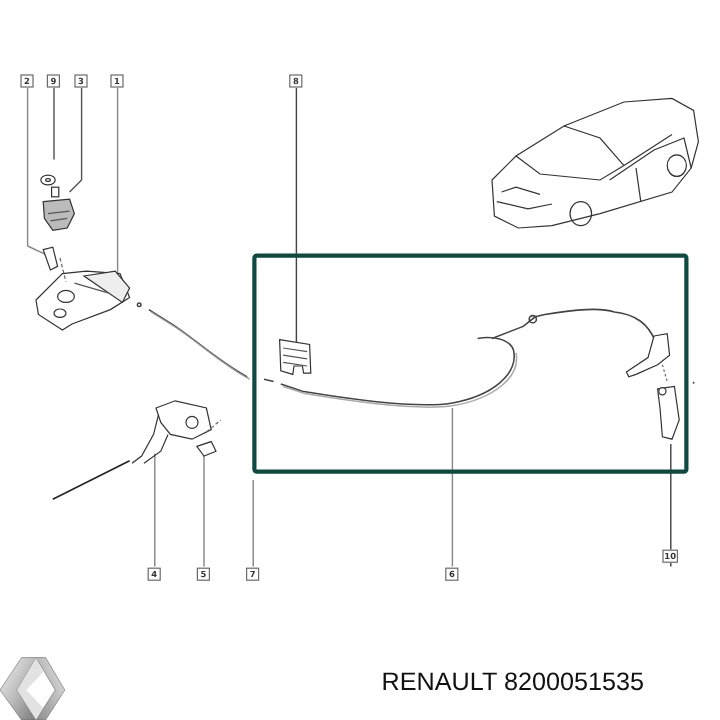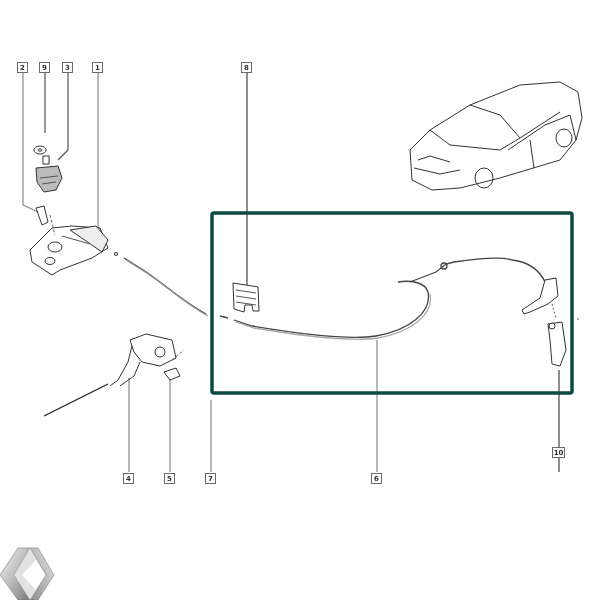--- a/index.html
+++ b/index.html
@@ -136,15 +136,16 @@
 
   <div class="callout" style="left:17px;top:62px">2</div>
   <div class="callout" style="left:39px;top:62px">9</div>
   <div class="callout" style="left:62px;top:62px">3</div>
   <div class="callout" style="left:92px;top:62px">1</div>
   <div class="callout" style="left:241px;top:62px">8</div>
   <div class="callout" style="left:123px;top:473px">4</div>
   <div class="callout" style="left:164px;top:473px">5</div>
   <div class="callout" style="left:205px;top:473px">7</div>
   <div class="callout" style="left:371px;top:473px">6</div>
-  <div class="callout" style="left:552px;top:447px;width:13px">10</div>
+  <div class="callout" style="left:552px;top:458px;width:13px">10</div>
 
+  <div class="caption">RENAULT 8200051535</div>
 </div>
 
 </body></html>

